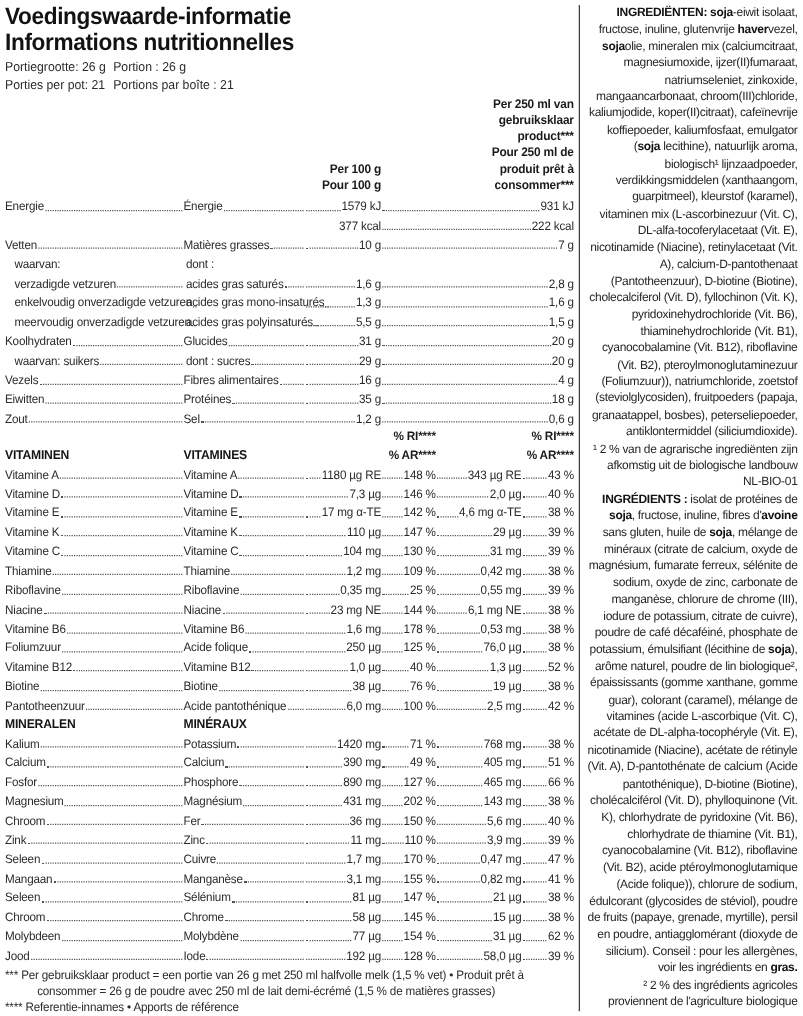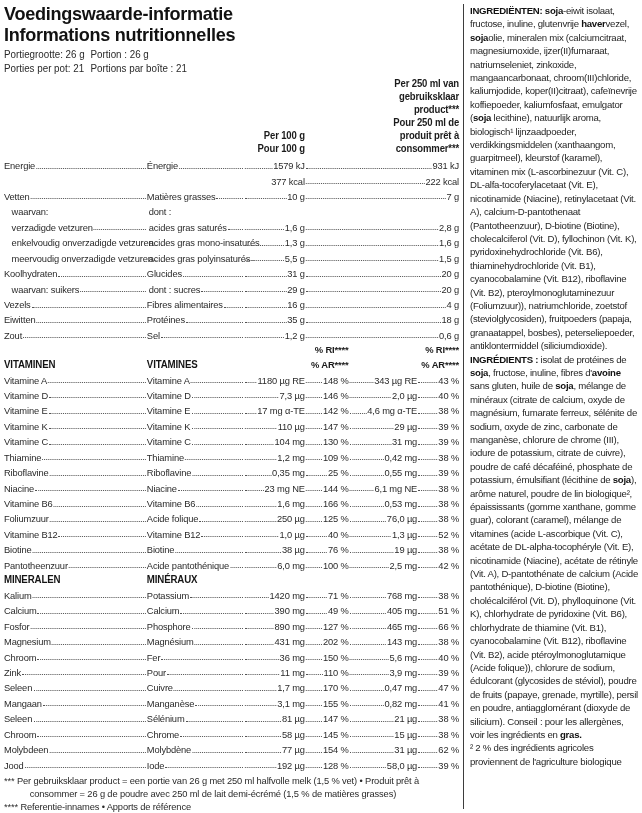--- a/index.html
+++ b/index.html
@@ -31,21 +31,21 @@
   .hrow{display:grid;grid-template-columns:150px minmax(0,1fr) 64px 46px 72px 44px;
         height:14.6px;align-items:end;line-height:11px;}
   .hrow .ri{font-weight:bold;font-size:9.9px;justify-self:end;color:#1b1b1b;}
   .hrow .sec{font-weight:bold;font-size:10.2px;color:#141414;}
   .footnotes{margin-top:3px;font-size:9.8px;line-height:13.3px;}
   .fn{padding-left:27px;text-indent:-27px;}
   
   .divider{position:absolute;left:463px;top:4px;width:1.2px;height:805px;background:#3d3d3d;}
   .right{position:absolute;left:470px;top:4px;width:168px;font-size:9.6px;
          line-height:13.4px;letter-spacing:-0.25px;color:#262626;}
-  .right p{margin:0;}
+  .right p{margin:0;text-align:right;}
   .right b{color:#111;}
 </style>
 </head>
 <body>
 
 <div class="left">
   <div class="title">
     <div>Voedingswaarde-informatie</div>
     <div>Informations nutritionnelles</div>
   </div>
@@ -519,21 +519,21 @@
           <div class="c lab1">
             <span class="t">Vitamine B6</span>
             <span class="dots"></span>
           </div>
           <div class="c v">
             <span class="dots"></span>
             <span class="t">1,6 mg</span>
           </div>
           <div class="c v">
             <span class="dots"></span>
-            <span class="t">166 %</span>
+            <span class="t">178 %</span>
           </div>
           <div class="c v">
             <span class="dots"></span>
             <span class="t">0,53 mg</span>
           </div>
           <div class="c v">
             <span class="dots"></span>
             <span class="t">38 %</span>
           </div>
         </div>
@@ -782,21 +782,21 @@
             <span class="dots"></span>
             <span class="t">40 %</span>
           </div>
         </div>
         <div class="row">
           <div class="c lab0">
             <span class="t">Zink</span>
             <span class="dots"></span>
           </div>
           <div class="c lab1">
-            <span class="t">Pour</span>
+            <span class="t">Zinc</span>
             <span class="dots"></span>
           </div>
           <div class="c v">
             <span class="dots"></span>
             <span class="t">11 mg</span>
           </div>
           <div class="c v">
             <span class="dots"></span>
             <span class="t">110 %</span>
           </div>
@@ -971,15 +971,17 @@
       <div class="fn">*** Per gebruiksklaar product = een portie van 26 g met 250 ml halfvolle melk (1,5 % vet) • Produit prêt à consommer = 26 g de poudre avec 250 ml de lait demi-écrémé (1,5 % de matières grasses)</div>
       <div class="fn">**** Referentie-innames • Apports de référence</div>
     </div>
   </div>
 </div>
 
 <div class="divider"></div>
 
 <div class="right" id="ingredients">
     <p><span></span><b>INGREDIËNTEN:</b><span> </span><b>soja</b><span>-eiwit isolaat, fructose, inuline, glutenvrije </span><b>haver</b><span>vezel, </span><b>soja</b><span>olie, mineralen mix (calciumcitraat, magnesiumoxide, ijzer(II)fumaraat, natriumseleniet, zinkoxide, mangaancarbonaat, chroom(III)chloride, kaliumjodide, koper(II)citraat), cafeïnevrije koffiepoeder, kaliumfosfaat, emulgator (</span><b>soja</b><span> lecithine), natuurlijk aroma, biologisch¹ lijnzaadpoeder, verdikkingsmiddelen (xanthaangom, guarpitmeel), kleurstof (karamel), vitaminen mix (L-ascorbinezuur (Vit. C), DL-alfa-tocoferylacetaat (Vit. E), nicotinamide (Niacine), retinylacetaat (Vit. A), calcium-D-pantothenaat (Pantotheenzuur), D-biotine (Biotine), cholecalciferol (Vit. D), fyllochinon (Vit. K), pyridoxinehydrochloride (Vit. B6), thiaminehydrochloride (Vit. B1), cyanocobalamine (Vit. B12), riboflavine (Vit. B2), pteroylmonoglutaminezuur (Foliumzuur)), natriumchloride, zoetstof (steviolglycosiden), fruitpoeders (papaja, granaatappel, bosbes), peterseliepoeder, antiklontermiddel (siliciumdioxide).</span></p>
+    <p><span>¹ 2 % van de agrarische ingrediënten zijn afkomstig uit de biologische landbouw</span></p>
+    <p><span>NL-BIO-01</span></p>
     <p><span></span><b>INGRÉDIENTS :</b><span> isolat de protéines de </span><b>soja</b><span>, fructose, inuline, fibres d'</span><b>avoine</b><span> sans gluten, huile de </span><b>soja</b><span>, mélange de minéraux (citrate de calcium, oxyde de magnésium, fumarate ferreux, sélénite de sodium, oxyde de zinc, carbonate de manganèse, chlorure de chrome (III), iodure de potassium, citrate de cuivre), poudre de café décaféiné, phosphate de potassium, émulsifiant (lécithine de </span><b>soja</b><span>), arôme naturel, poudre de lin biologique², épaississants (gomme xanthane, gomme guar), colorant (caramel), mélange de vitamines (acide L-ascorbique (Vit. C), acétate de DL-alpha-tocophéryle (Vit. E), nicotinamide (Niacine), acétate de rétinyle (Vit. A), D-pantothénate de calcium (Acide pantothénique), D-biotine (Biotine), cholécalciférol (Vit. D), phylloquinone (Vit. K), chlorhydrate de pyridoxine (Vit. B6), chlorhydrate de thiamine (Vit. B1), cyanocobalamine (Vit. B12), riboflavine (Vit. B2), acide ptéroylmonoglutamique (Acide folique)), chlorure de sodium, édulcorant (glycosides de stéviol), poudre de fruits (papaye, grenade, myrtille), persil en poudre, antiagglomérant (dioxyde de silicium). Conseil : pour les allergènes, voir les ingrédients en </span><b>gras.</b><span></span></p>
     <p><span>² 2 % des ingrédients agricoles proviennent de l'agriculture biologique</span></p>
   </div>
 
 </body></html>

